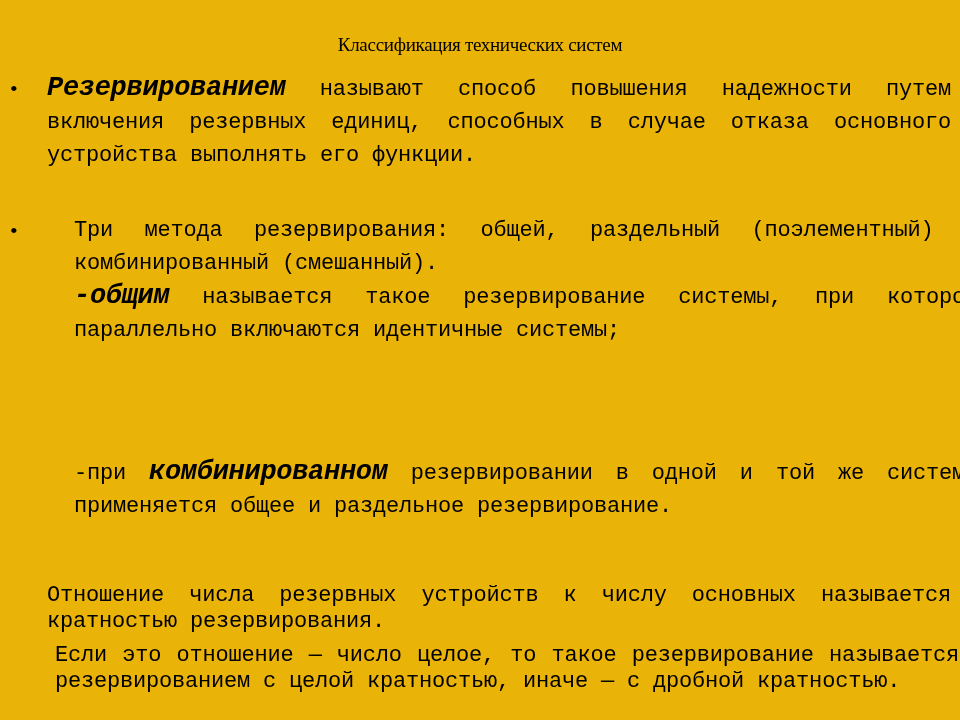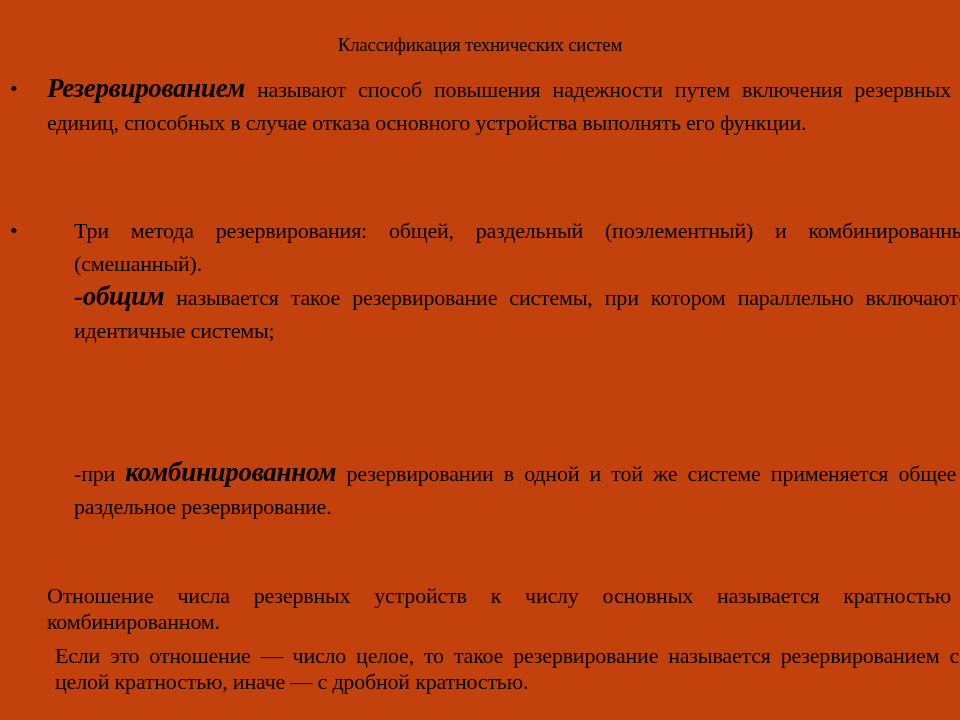--- a/index.html
+++ b/index.html
@@ -1,22 +1,22 @@
 <!DOCTYPE html>
 <html><head>
   <meta charset="utf-8">
   <style>
     html, body { margin: 0; padding: 0; background: #ffffff; }
     body { width: 960px; height: 720px; overflow: hidden; position: relative;
            font-family: "Liberation Serif", "DejaVu Serif", serif; color: #000; }
-    .slide { position: absolute; left: 0; top: 0; width: 960px; height: 720px; background: #c2410c; }
+    .slide { position: absolute; left: 0; top: 0; width: 960px; height: 720px; background: #eab308; }
     .title { position: absolute; top: 34px; left: 0; width: 960px; text-align: center;
              font-size: 19px; letter-spacing: -0.3px; }
     .block { position: absolute; left: 47px; width: 904px; font-size: 22px;
-             text-align: justify; text-align-last: left; letter-spacing: -0.2px; }
+             text-align: justify; text-align-last: left; letter-spacing: -0.2px; font-family: Liberation Mono, monospace; }
     .bullet { position: absolute; left: 10px; font-size: 22px; }
     .bi { font-weight: bold; font-style: italic; font-size: 27px; letter-spacing: -0.3px; }
     .line-tight { line-height: 26px; }
     .line-loose { line-height: 33px; margin-left: 27px; }
   </style>
 </head>
 <body>
 
 <div class="slide">
 
@@ -32,17 +32,17 @@
 
   <div class="block line-loose" style="top:280px;">
     <span class="bi">-общим</span><span> называется такое резервирование системы, при котором параллельно включаются идентичные системы;</span>
   </div>
 
 
   <div class="block line-loose" style="top:456px;">
     <span>-при </span><span class="bi">комбинированном</span><span> резервировании в одной и той же системе применяется общее и раздельное резервирование.</span>
   </div>
 
-  <div class="block line-tight" style="top:583px;">Отношение числа резервных устройств к числу основных называется кратностью комбинированном.</div>
+  <div class="block line-tight" style="top:583px;">Отношение числа резервных устройств к числу основных называется кратностью резервирования.</div>
 
   <div class="block line-tight" style="top:643px;margin-left:8px;">Если это отношение — число целое, то такое резервирование называется резервированием с целой кратностью, иначе — с дробной кратностью.</div>
 
 </div>
 
 </body></html>

